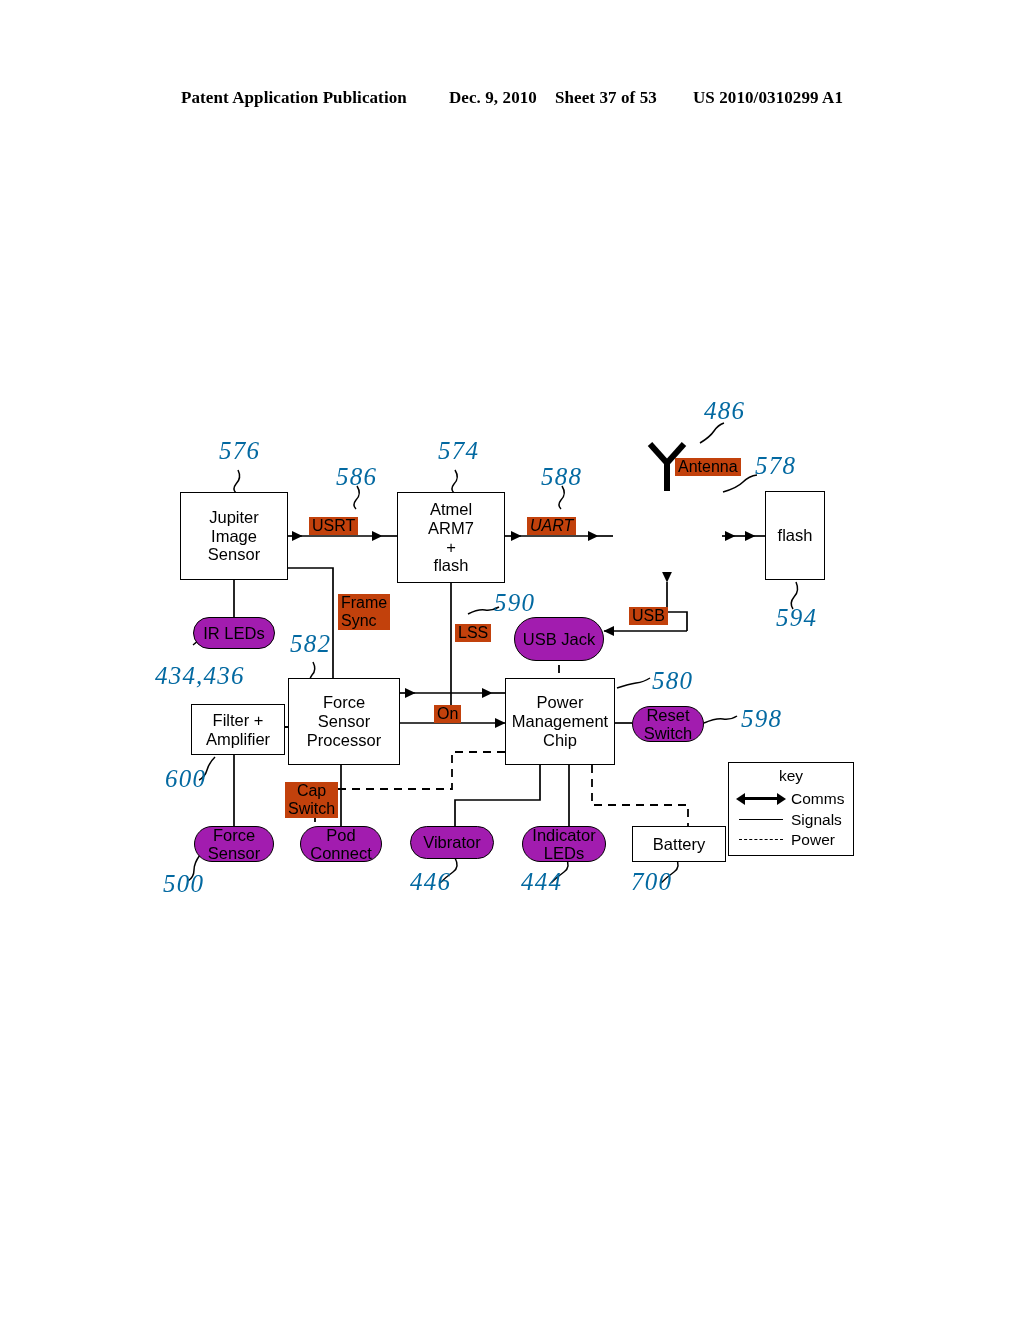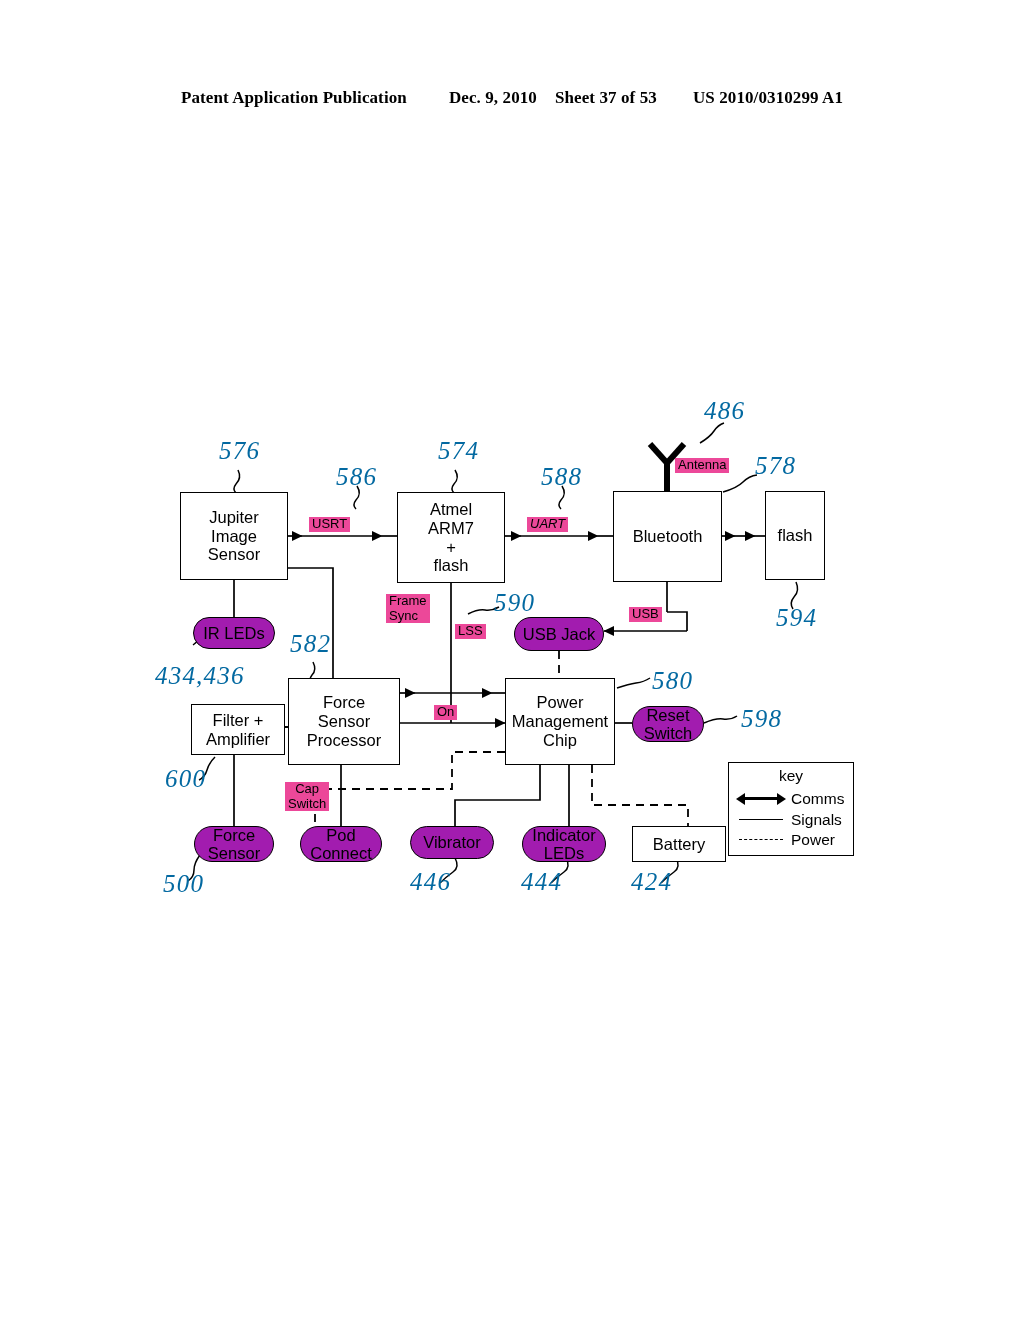--- a/index.html
+++ b/index.html
@@ -36,22 +36,22 @@
   }
   .pill{
     position:absolute;box-sizing:border-box;
     border:1.6px solid #000;background:#a21caf;border-radius:999px;
     display:flex;align-items:center;justify-content:center;
     text-align:center;font-size:16.5px;line-height:1.1;
     white-space:pre-line;z-index:3;
   }
   
   .wlabel{
-    position:absolute;background:#ec4899;padding:0 3px;
-    font-size:13px;line-height:1.12;text-align:center;
+    position:absolute;background:#c2410c;padding:0 3px;
+    font-size:16px;line-height:1.12;text-align:center;
     white-space:pre-line;z-index:4;
   }
   
   .ref{
     position:absolute;font-family:"Liberation Serif",serif;
     font-style:italic;font-size:25px;letter-spacing:1.2px;
     color:#0369a1;z-index:4;white-space:nowrap;
   }
   
   #key-box{
@@ -205,23 +205,20 @@
 Sensor</span>
   </div>
 
   <div class="blk" style="left:397px;top:492px;width:108px;height:91px;">
     <span>Atmel
 ARM7
 +
 flash</span>
   </div>
 
-  <div class="blk" style="left:613px;top:491px;width:109px;height:91px;">
-    <span>Bluetooth</span>
-  </div>
 
   <div class="blk" style="left:765px;top:491px;width:60px;height:89px;">
     <span>flash</span>
   </div>
 
   <div class="blk" style="left:191px;top:704px;width:94px;height:51px;">
     <span>Filter +
 Amplifier</span>
   </div>
 
@@ -238,21 +235,21 @@
   </div>
 
   <div class="blk" style="left:632px;top:826px;width:94px;height:36px;">
     <span>Battery</span>
   </div>
 
   <div class="pill" style="left:193px;top:617px;width:82px;height:32px;">
     <span>IR LEDs</span>
   </div>
 
-  <div class="pill" style="left:514px;top:617px;width:90px;height:34px;justify-content:center;">
+  <div class="pill" style="left:514px;top:617px;width:90px;height:44px;justify-content:center;">
     <span>USB Jack</span>
   </div>
 
   <div class="pill" style="left:632px;top:706px;width:72px;height:36px;">
     <span>Reset
 Switch</span>
   </div>
 
   <div class="pill" style="left:194px;top:826px;width:80px;height:36px;">
     <span>Force
@@ -276,21 +273,21 @@
   <div class="wlabel" style="left:309px;top:517px;">USRT</div>
 
   <div class="wlabel" style="left:527px;top:517px;font-style:italic;">UART</div>
 
   <div class="wlabel" style="left:629px;top:607px;">USB</div>
 
   <div class="wlabel" style="left:455px;top:624px;">LSS</div>
 
   <div class="wlabel" style="left:434px;top:705px;">On</div>
 
-  <div class="wlabel" style="left:338px;top:594px;text-align:left;margin-left:48px;">Frame
+  <div class="wlabel" style="left:338px;top:594px;text-align:left;">Frame
 Sync</div>
 
   <div class="wlabel" style="left:285px;top:782px;text-align:center;">Cap
 Switch</div>
 
   <div class="wlabel" style="left:675px;top:458px;">Antenna</div>
 
   <div class="ref" style="left:219px;top:437px;">576</div>
   <div class="ref" style="left:336px;top:463px;">586</div>
   <div class="ref" style="left:438px;top:437px;">574</div>
@@ -300,21 +297,21 @@
   <div class="ref" style="left:776px;top:604px;">594</div>
   <div class="ref" style="left:155px;top:662px;">434,436</div>
   <div class="ref" style="left:165px;top:765px;">600</div>
   <div class="ref" style="left:290px;top:630px;">582</div>
   <div class="ref" style="left:494px;top:589px;">590</div>
   <div class="ref" style="left:652px;top:667px;">580</div>
   <div class="ref" style="left:741px;top:705px;">598</div>
   <div class="ref" style="left:163px;top:870px;">500</div>
   <div class="ref" style="left:410px;top:868px;">446</div>
   <div class="ref" style="left:521px;top:868px;">444</div>
-  <div class="ref" style="left:631px;top:868px;">424</div>
+  <div class="ref" style="left:631px;top:868px;">700</div>
 
   <div id="key-box">
     <div id="key-title">key</div>
 
     <div class="key-row" id="key-r1">
       <span class="swatch">
         <span class="sw-comms"></span>
           <span class="sw-arrL"></span>
           <span class="sw-arrR"></span>
       </span>

